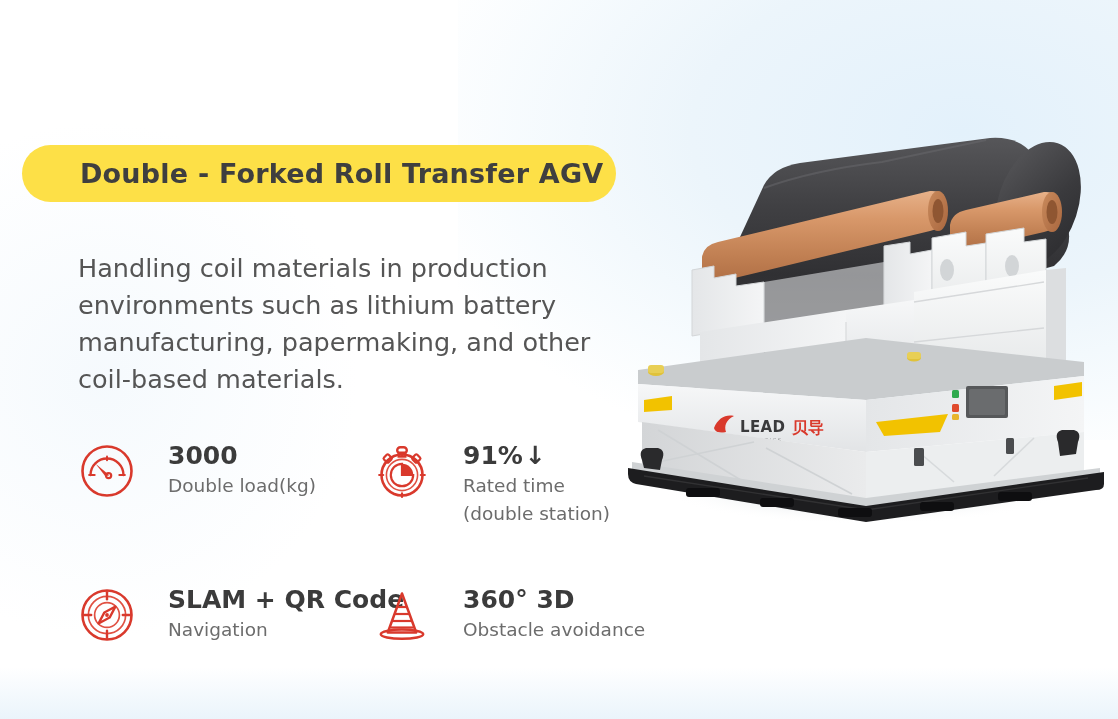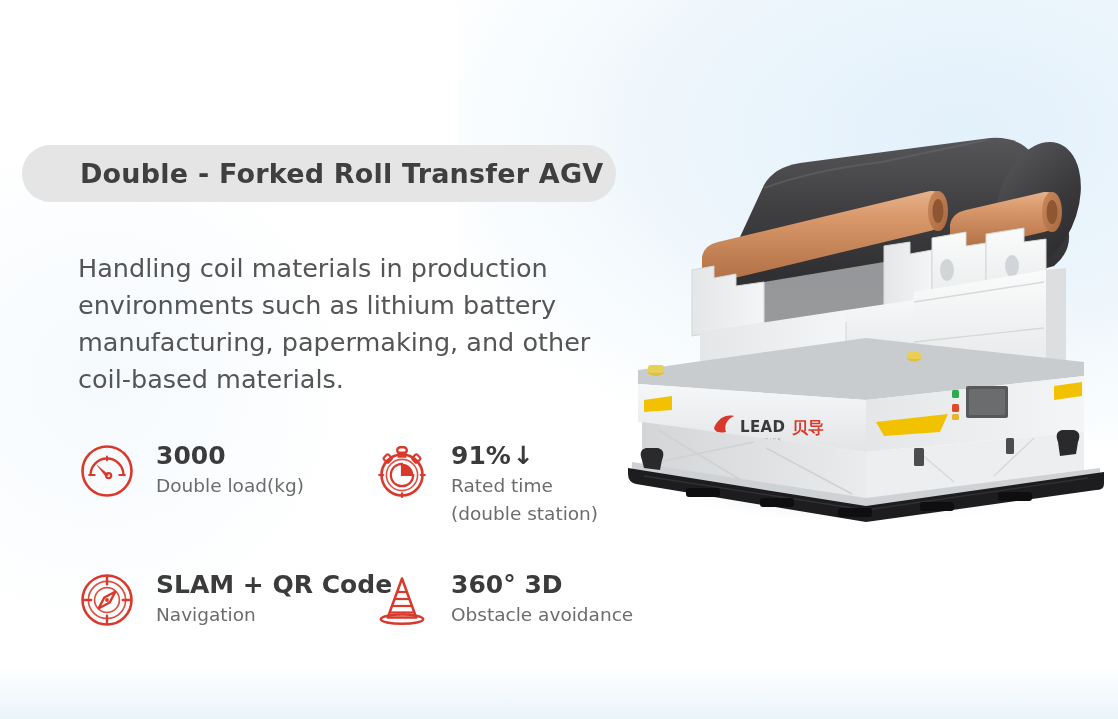--- a/index.html
+++ b/index.html
@@ -23,43 +23,43 @@
   }
   .bg-wash-left{
     position:absolute;left:-160px;top:120px;width:520px;height:520px;
     background:radial-gradient(ellipse at 50% 50%, rgba(244,249,253,0.9) 0%, rgba(255,255,255,0) 70%);
     pointer-events:none;
   }
 
   
   .title-pill{
     position:absolute;left:22px;top:145px;width:594px;height:57px;
-    background:#e5e5e5;border-radius:29px;
+    background:#fde047;border-radius:29px;
     display:flex;align-items:center;
   }
   .title-pill .title-text{
     margin-left:58px;
     font-family:"DejaVu Sans",sans-serif;
     font-size:27px;font-weight:bold;color:#3f3f3f;
     letter-spacing:.2px;white-space:nowrap;
   }
 
   
   .desc{
     position:absolute;left:78px;top:250px;width:566px;
     font-family:"DejaVu Sans",sans-serif;
     font-size:25.5px;line-height:37px;color:#555555;
     font-weight:400;
   }
 
   
   .specs{position:absolute;left:78px;top:440px;width:580px;}
   .spec-row{display:flex;}
-  .spec-row.row2{margin-top:43px;}
-  .spec-item{display:flex;align-items:flex-start;}
+  .spec-row.row2{margin-top:58px;}
+  .spec-item{display:flex;align-items:flex-start;gap:12px;}
   .spec-item.col1{width:295px;}
   .spec-item.col2{width:285px;}
   .spec-icon{width:58px;height:58px;flex:0 0 58px;margin-top:2px;}
   .spec-icon svg{display:block;width:58px;height:58px;}
   .spec-text{margin-left:20px;padding-top:2px;}
   .spec-value{
     font-family:"DejaVu Sans",sans-serif;
     font-size:25px;font-weight:bold;color:#3b3b3b;
     line-height:28px;white-space:nowrap;
     display:flex;align-items:center;

